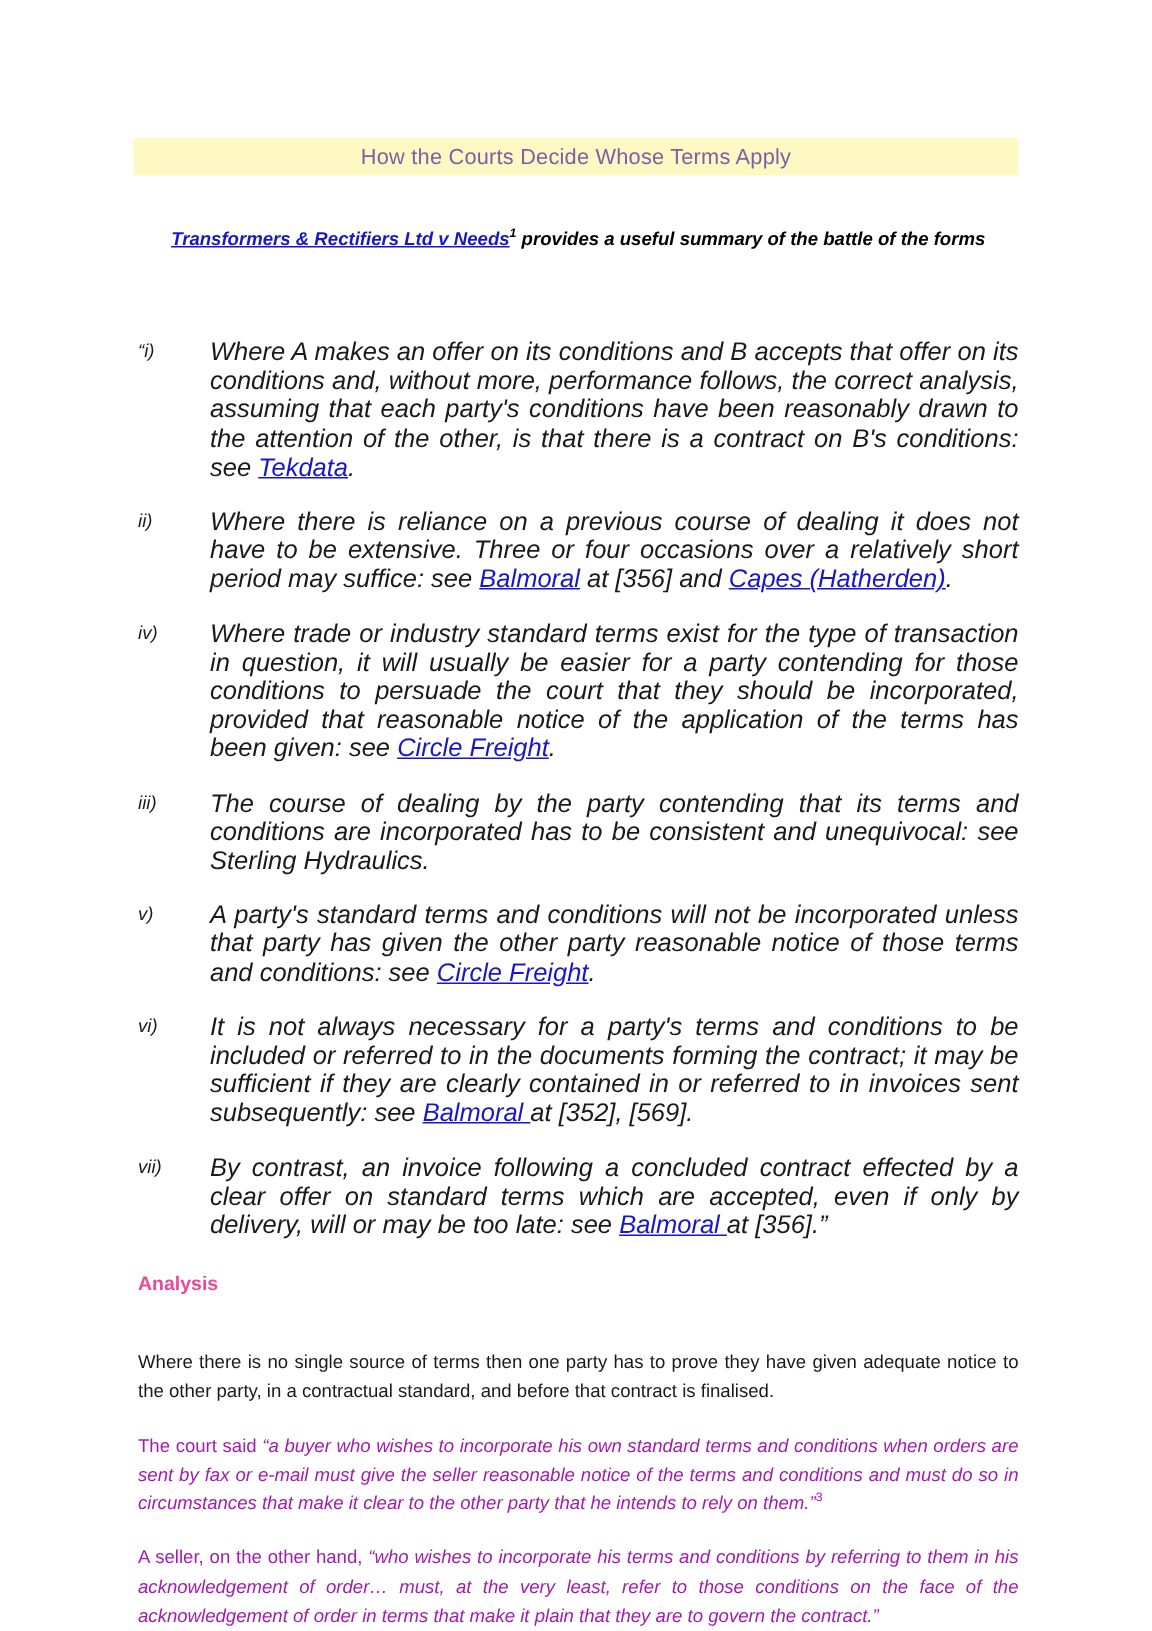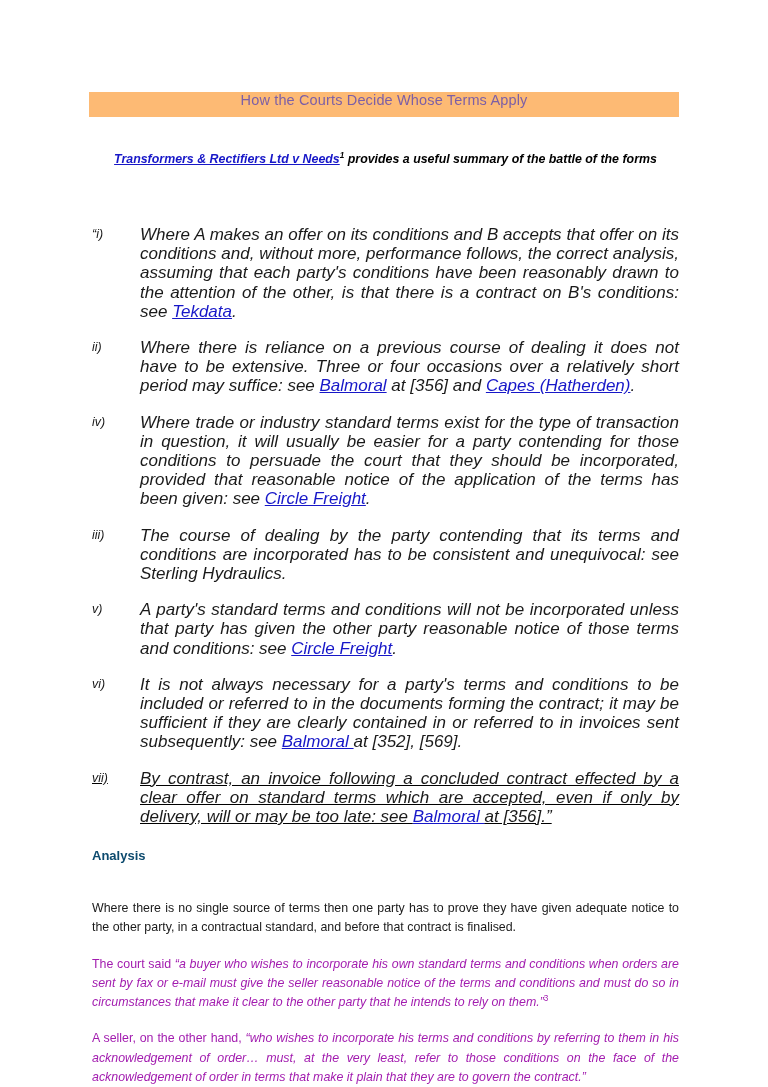--- a/index.html
+++ b/index.html
@@ -18,26 +18,26 @@
     position: relative;
     width: 768px;
     height: 1087px;
     box-sizing: border-box;
     padding: 92px 89px 0 92px;
     background: #ffffff;
   }
 
   
   .title-band {
-    background: #fdba74;
+    background: #fef9c3;
     height: 25px;
     margin: 0 0 0 -3px;
     width: 590px;
     display: flex;
-    align-items: flex-start;
+    align-items: center;
     justify-content: center;
   }
   .title-band .title-text {
     color: #7C5FA6;
     font-size: 14.5px;
     letter-spacing: .15px;
     white-space: nowrap;
   }
 
   
@@ -76,41 +76,41 @@
     line-height: 0;
   }
 
   
   .list-block { margin: 0; }
   .li-row {
     display: flex;
     align-items: flex-start;
     margin-bottom: 17px;
   }
-  .li-row:last-child { margin-bottom: 0; text-decoration: underline; }
+  .li-row:last-child { margin-bottom: 0; }
   .li-marker {
     flex: 0 0 48px;
     font-style: italic;
     font-size: 12.4px;
     line-height: 19.2px;
     white-space: nowrap;
     color: #1a1a1a;
   }
   .li-text {
     flex: 1 1 auto;
     font-style: italic;
     font-size: 17px;
     line-height: 19.2px;
     text-align: justify;
     color: #1a1a1a;
   }
 
   
   .section-heading {
-    color: #0c4a6e;
+    color: #ec4899;
     font-size: 13px;
     line-height: 19px;
     margin: 0;
   }
 
   .quote-para {
     font-size: 12.4px;
     line-height: 19.2px;
     text-align: justify;
     margin: 0;

